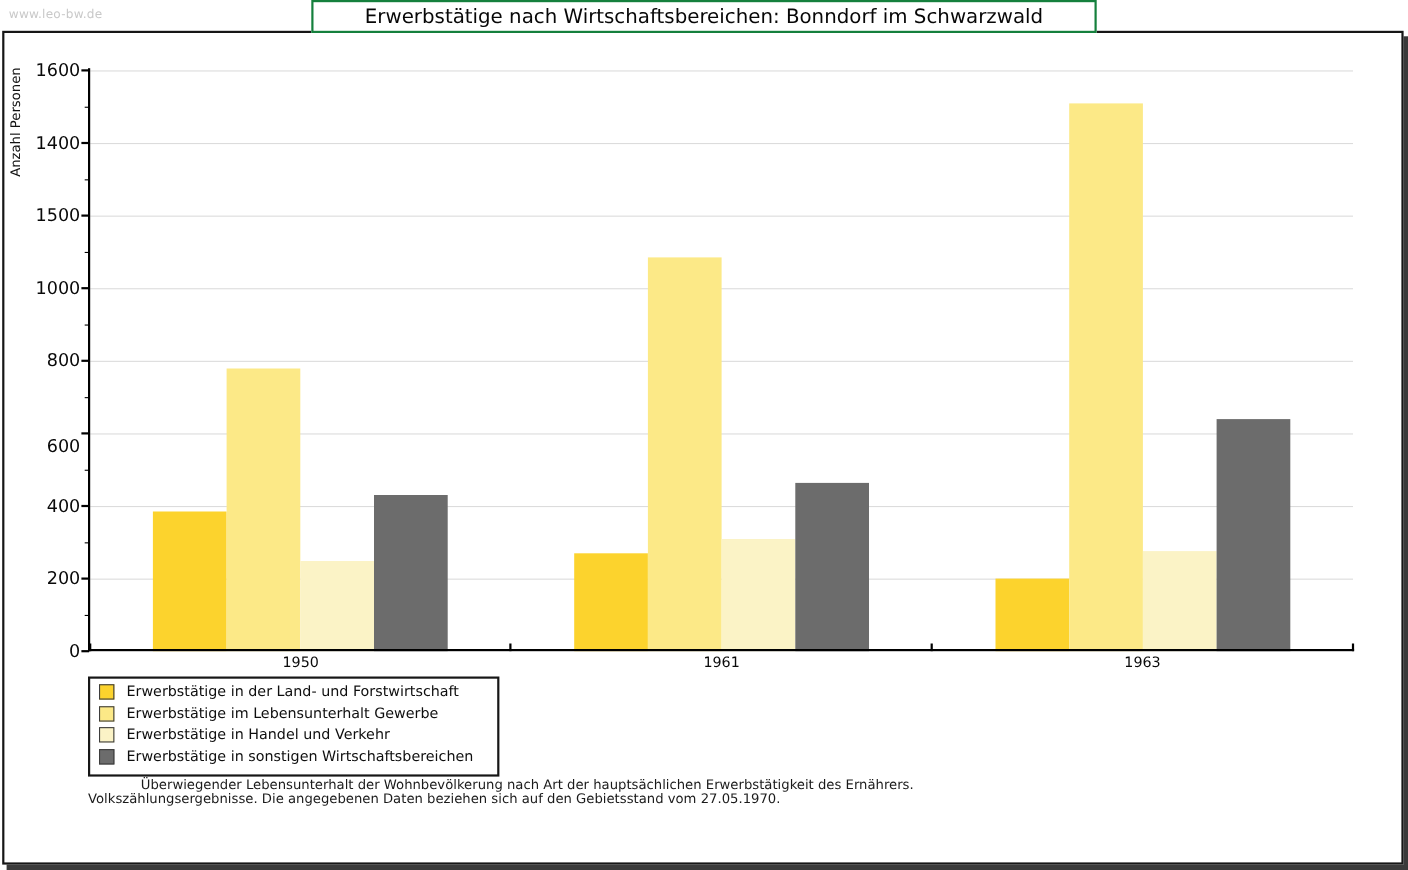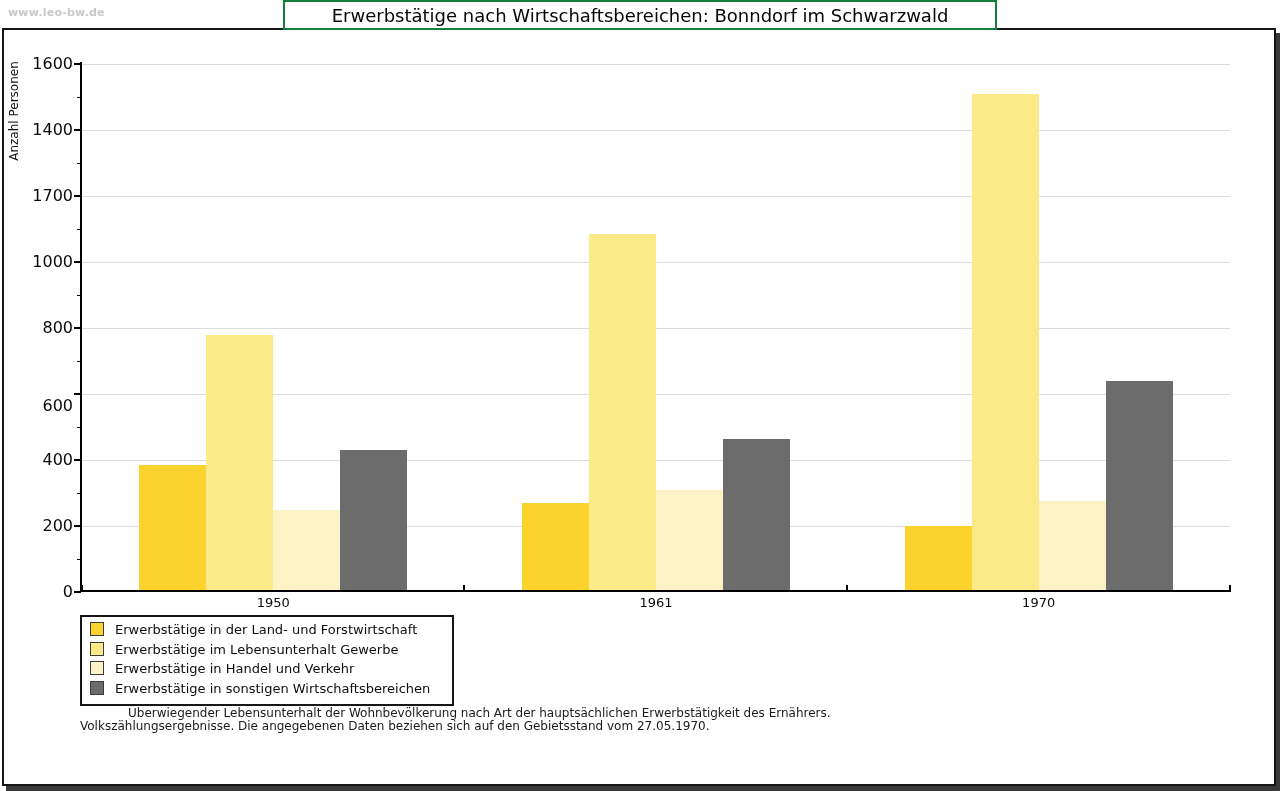--- a/index.html
+++ b/index.html
@@ -1,18 +1,18 @@
 <!DOCTYPE html>
 <html><head>
 <meta charset="utf-8">
 <style>
   html,body{margin:0;padding:0;background:#ffffff;}
   .page{position:relative;width:1280px;height:791px;background:#ffffff;overflow:hidden;
         font-family:"DejaVu Sans","Liberation Sans",sans-serif;color:#111;}
-  .watermark{position:absolute;left:8px;top:6px;font-size:11px;color:#c9c9c9;letter-spacing:0.2px;font-weight:bold;}
+  .watermark{position:absolute;left:8px;top:6px;font-size:11px;color:#c9c9c9;letter-spacing:0.2px;}
   .main-frame{position:absolute;left:2px;top:28px;width:1274px;height:758px;box-sizing:border-box;
         border:2px solid #161616;background:#ffffff;box-shadow:4px 5px 0 #3a3a3a;}
   .title-box{position:absolute;left:283px;top:0px;width:714px;height:30px;box-sizing:border-box;
         border:2px solid #15803d;background:#ffffff;display:flex;align-items:center;justify-content:center;}
   .chart-title{font-size:18px;color:#070707;white-space:nowrap;}
   .ylabel{position:absolute;left:-46px;top:104px;width:120px;text-align:center;font-size:12px;color:#111;
         transform:rotate(-90deg);}
   .gridline{position:absolute;height:1px;background:#dcdcdc;}
   .axisline{position:absolute;background:#000;}
   .ytick{position:absolute;background:#000;}
@@ -77,37 +77,37 @@
     <div class="xcatlabel" style="left: 228.333px; top: 595px;">1950</div>
     <div class="bar" style="left: 522px; top: 502.9px; width: 67px; height: 89.1px; background: rgb(252, 211, 45);"></div>
     <div class="bar" style="left: 589px; top: 233.95px; width: 67px; height: 358.05px; background: rgb(252, 233, 135);"></div>
     <div class="bar" style="left: 656px; top: 489.7px; width: 67px; height: 102.3px; background: rgb(251, 243, 198);"></div>
     <div class="bar" style="left: 723px; top: 438.55px; width: 67px; height: 153.45px; background: rgb(108, 108, 108);"></div>
     <div class="xcatlabel" style="left: 611px; top: 595px;">1961</div>
     <div class="bar" style="left: 904.667px; top: 526px; width: 67px; height: 66px; background: rgb(252, 211, 45);"></div>
     <div class="bar" style="left: 971.667px; top: 93.7px; width: 67px; height: 498.3px; background: rgb(252, 233, 135);"></div>
     <div class="bar" style="left: 1038.67px; top: 501.25px; width: 67px; height: 90.75px; background: rgb(251, 243, 198);"></div>
     <div class="bar" style="left: 1105.67px; top: 380.8px; width: 67px; height: 211.2px; background: rgb(108, 108, 108);"></div>
-    <div class="xcatlabel" style="left: 993.667px; top: 595px;">1970</div>
+    <div class="xcatlabel" style="left: 993.667px; top: 595px;">1963</div>
     <div class="axisline" style="left: 80px; top: 62px; width: 2px; height: 530px;"></div>
     <div class="axisline" style="left: 80px; top: 590px; width: 1151px; height: 2px;"></div>
     <div class="ytick" style="left: 74px; top: 591px; width: 7px; height: 1.5px;"></div>
     <div class="yticklabel" style="left: 27px; top: 585px;">0</div>
     <div class="ytick" style="left: 74px; top: 525px; width: 7px; height: 1.5px;"></div>
     <div class="yticklabel" style="left: 27px; top: 519px;">200</div>
     <div class="ytick" style="left: 74px; top: 459px; width: 7px; height: 1.5px;"></div>
     <div class="yticklabel" style="left: 27px; top: 453px;">400</div>
     <div class="ytick" style="left: 74px; top: 393px; width: 7px; height: 1.5px;"></div>
     <div class="yticklabel" style="left: 27px; top: 387px; margin-top: 12px;">600</div>
     <div class="ytick" style="left: 74px; top: 327px; width: 7px; height: 1.5px;"></div>
     <div class="yticklabel" style="left: 27px; top: 321px;">800</div>
     <div class="ytick" style="left: 74px; top: 261px; width: 7px; height: 1.5px;"></div>
     <div class="yticklabel" style="left: 27px; top: 255px;">1000</div>
     <div class="ytick" style="left: 74px; top: 195px; width: 7px; height: 1.5px;"></div>
-    <div class="yticklabel" style="left: 27px; top: 189px;">1700</div>
+    <div class="yticklabel" style="left: 27px; top: 189px;">1500</div>
     <div class="ytick" style="left: 74px; top: 129px; width: 7px; height: 1.5px;"></div>
     <div class="yticklabel" style="left: 27px; top: 123px;">1400</div>
     <div class="ytick" style="left: 74px; top: 63px; width: 7px; height: 1.5px;"></div>
     <div class="yticklabel" style="left: 27px; top: 57px;">1600</div>
     <div class="ytick" style="left: 77px; top: 558.5px; width: 4px; height: 1px;"></div>
     <div class="ytick" style="left: 77px; top: 492.5px; width: 4px; height: 1px;"></div>
     <div class="ytick" style="left: 77px; top: 426.5px; width: 4px; height: 1px;"></div>
     <div class="ytick" style="left: 77px; top: 360.5px; width: 4px; height: 1px;"></div>
     <div class="ytick" style="left: 77px; top: 294.5px; width: 4px; height: 1px;"></div>
     <div class="ytick" style="left: 77px; top: 228.5px; width: 4px; height: 1px;"></div>

